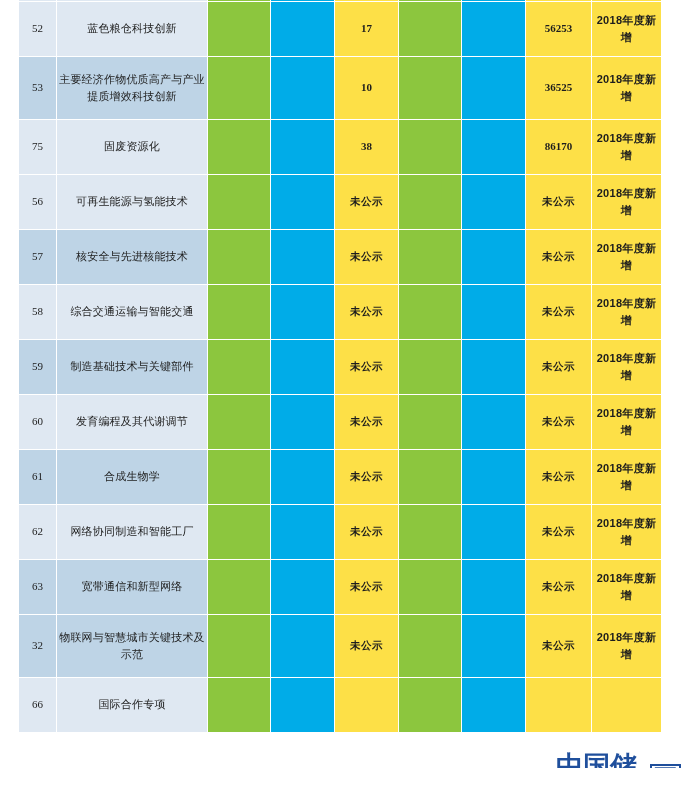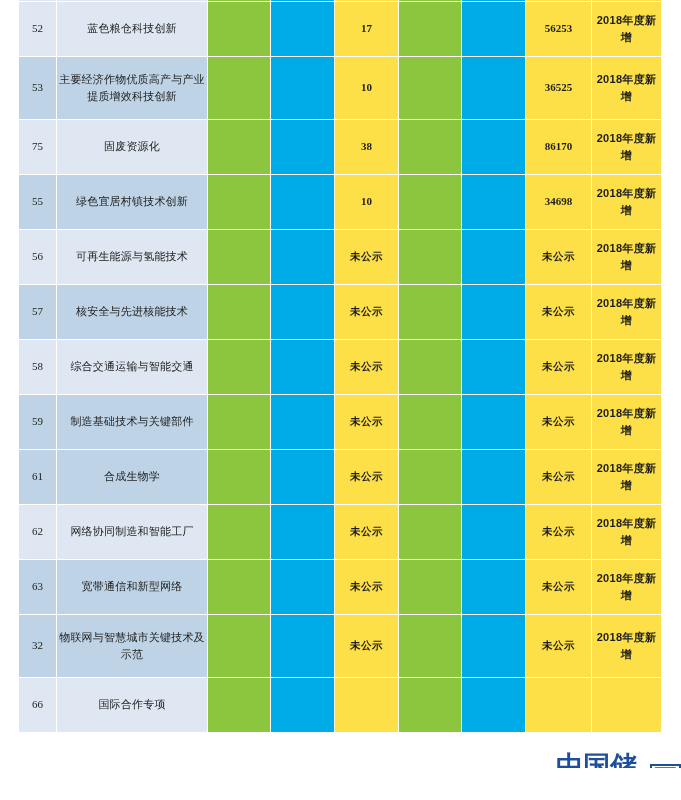--- a/index.html
+++ b/index.html
@@ -208,31 +208,20 @@
           <td class="no">75</td>
           <td class="name">固废资源化</td>
           <td class="g"></td>
           <td class="b"></td>
           <td class="dg">38</td>
           <td class="g"></td>
           <td class="b"></td>
           <td class="dg">86170</td>
           <td class="note">2018年度新增</td>
         </tr>
-        <tr class="alt r1">
-          <td class="no">55</td>
-          <td class="name">绿色宜居村镇技术创新</td>
-          <td class="g"></td>
-          <td class="b"></td>
-          <td class="dg">10</td>
-          <td class="g"></td>
-          <td class="b"></td>
-          <td class="dg">34698</td>
-          <td class="note">2018年度新增</td>
-        </tr>
         <tr class="r1">
           <td class="no">56</td>
           <td class="name">可再生能源与氢能技术</td>
           <td class="g"></td>
           <td class="b"></td>
           <td class="dg cn">未公示</td>
           <td class="g"></td>
           <td class="b"></td>
           <td class="dg cn">未公示</td>
           <td class="note">2018年度新增</td>
@@ -255,20 +244,31 @@
           <td class="b"></td>
           <td class="dg cn">未公示</td>
           <td class="g"></td>
           <td class="b"></td>
           <td class="dg cn">未公示</td>
           <td class="note">2018年度新增</td>
         </tr>
         <tr class="alt r1">
           <td class="no">59</td>
           <td class="name">制造基础技术与关键部件</td>
+          <td class="g"></td>
+          <td class="b"></td>
+          <td class="dg cn">未公示</td>
+          <td class="g"></td>
+          <td class="b"></td>
+          <td class="dg cn">未公示</td>
+          <td class="note">2018年度新增</td>
+        </tr>
+        <tr class="r1">
+          <td class="no">60</td>
+          <td class="name">发育编程及其代谢调节</td>
           <td class="g"></td>
           <td class="b"></td>
           <td class="dg cn">未公示</td>
           <td class="g"></td>
           <td class="b"></td>
           <td class="dg cn">未公示</td>
           <td class="note">2018年度新增</td>
         </tr>
         <tr class="alt r1">
           <td class="no">61</td>

